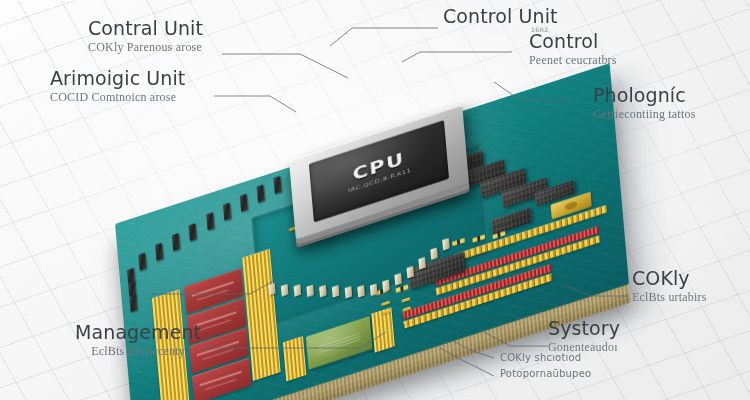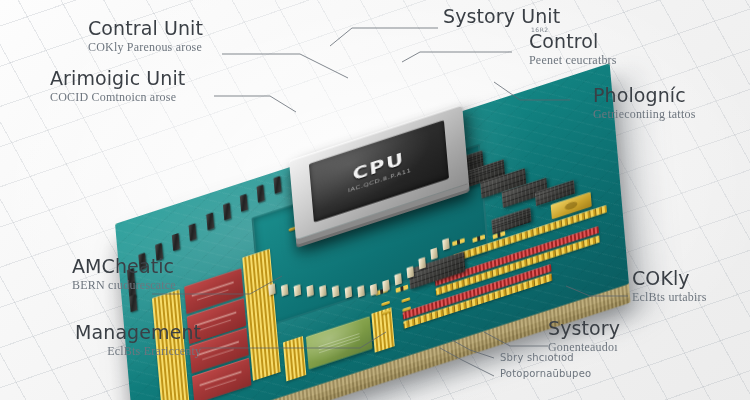--- a/index.html
+++ b/index.html
@@ -514,52 +514,48 @@
     <div class="ttl">Contral Unit</div>
     <div class="sub">COKly Parenous arose</div>
   </div>
 
   <div class="label" style="left:50px; top:68px;">
     <div class="ttl">Arimoigic Unit</div>
     <div class="sub">COCID Comtnoicn arose</div>
   </div>
 
   <div class="label" style="left:443px; top:6px;">
-    <div class="ttl">Systory Unit</div>
+    <div class="ttl">Control Unit</div>
   </div>
 
   <div class="label" style="left:529px; top:26px;">
     <span class="sup">16R2</span>
     <div class="ttl">Control</div>
     <div class="sub">Peenet ceucratbrs</div>
   </div>
 
   <div class="label" style="left:593px; top:85px;">
     <div class="ttl">Phologníc</div>
     <div class="sub">Getriecontiing tattos</div>
   </div>
 
-  <div class="label" style="left:72px; top:256px;">
-    <div class="ttl">AMCheatic</div>
-    <div class="sub">BERN cıudurescatce</div>
-  </div>
 
   <div class="label" style="left:75px; top:322px;">
     <div class="ttl">Management</div>
-    <div class="sub" style="text-align:right;">EclBts Erariccenty</div>
+    <div class="sub" style="text-align:center;">EclBts Erariccenty</div>
   </div>
 
   <div class="label" style="left:632px; top:268px;">
     <div class="ttl">COKly</div>
     <div class="sub">EclBts urtabirs</div>
   </div>
 
   <div class="label" style="left:548px; top:318px;">
     <div class="ttl">Systory</div>
     <div class="sub" style="">Gonenteaudoı</div>
   </div>
 
   <div class="label" style="left:500px; top:350px;">
-    <div class="extra">Sbry shcıotıod</div>
+    <div class="extra">COKly shcıotıod</div>
     <div class="extra">Potopornaūbupeo</div>
   </div>
 
 </div>
 
 </body></html>

